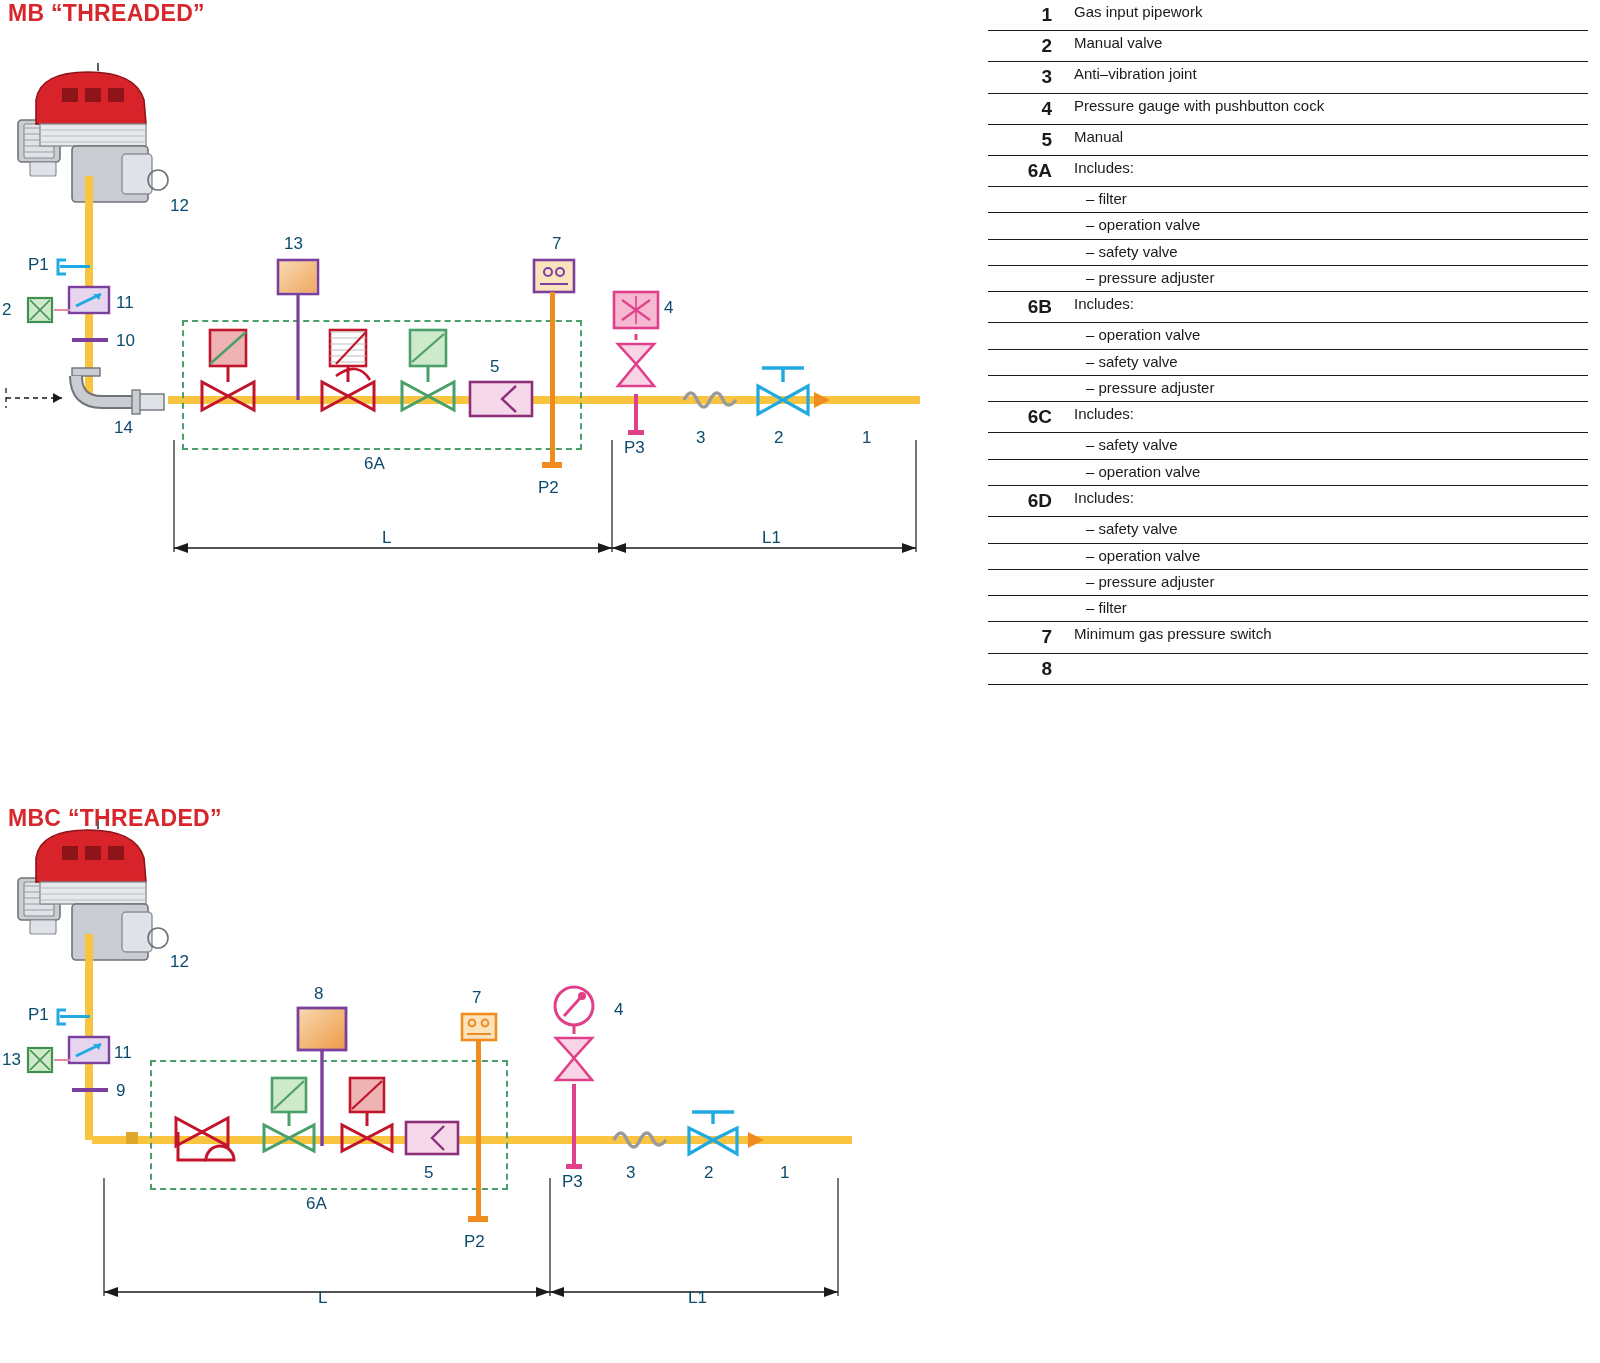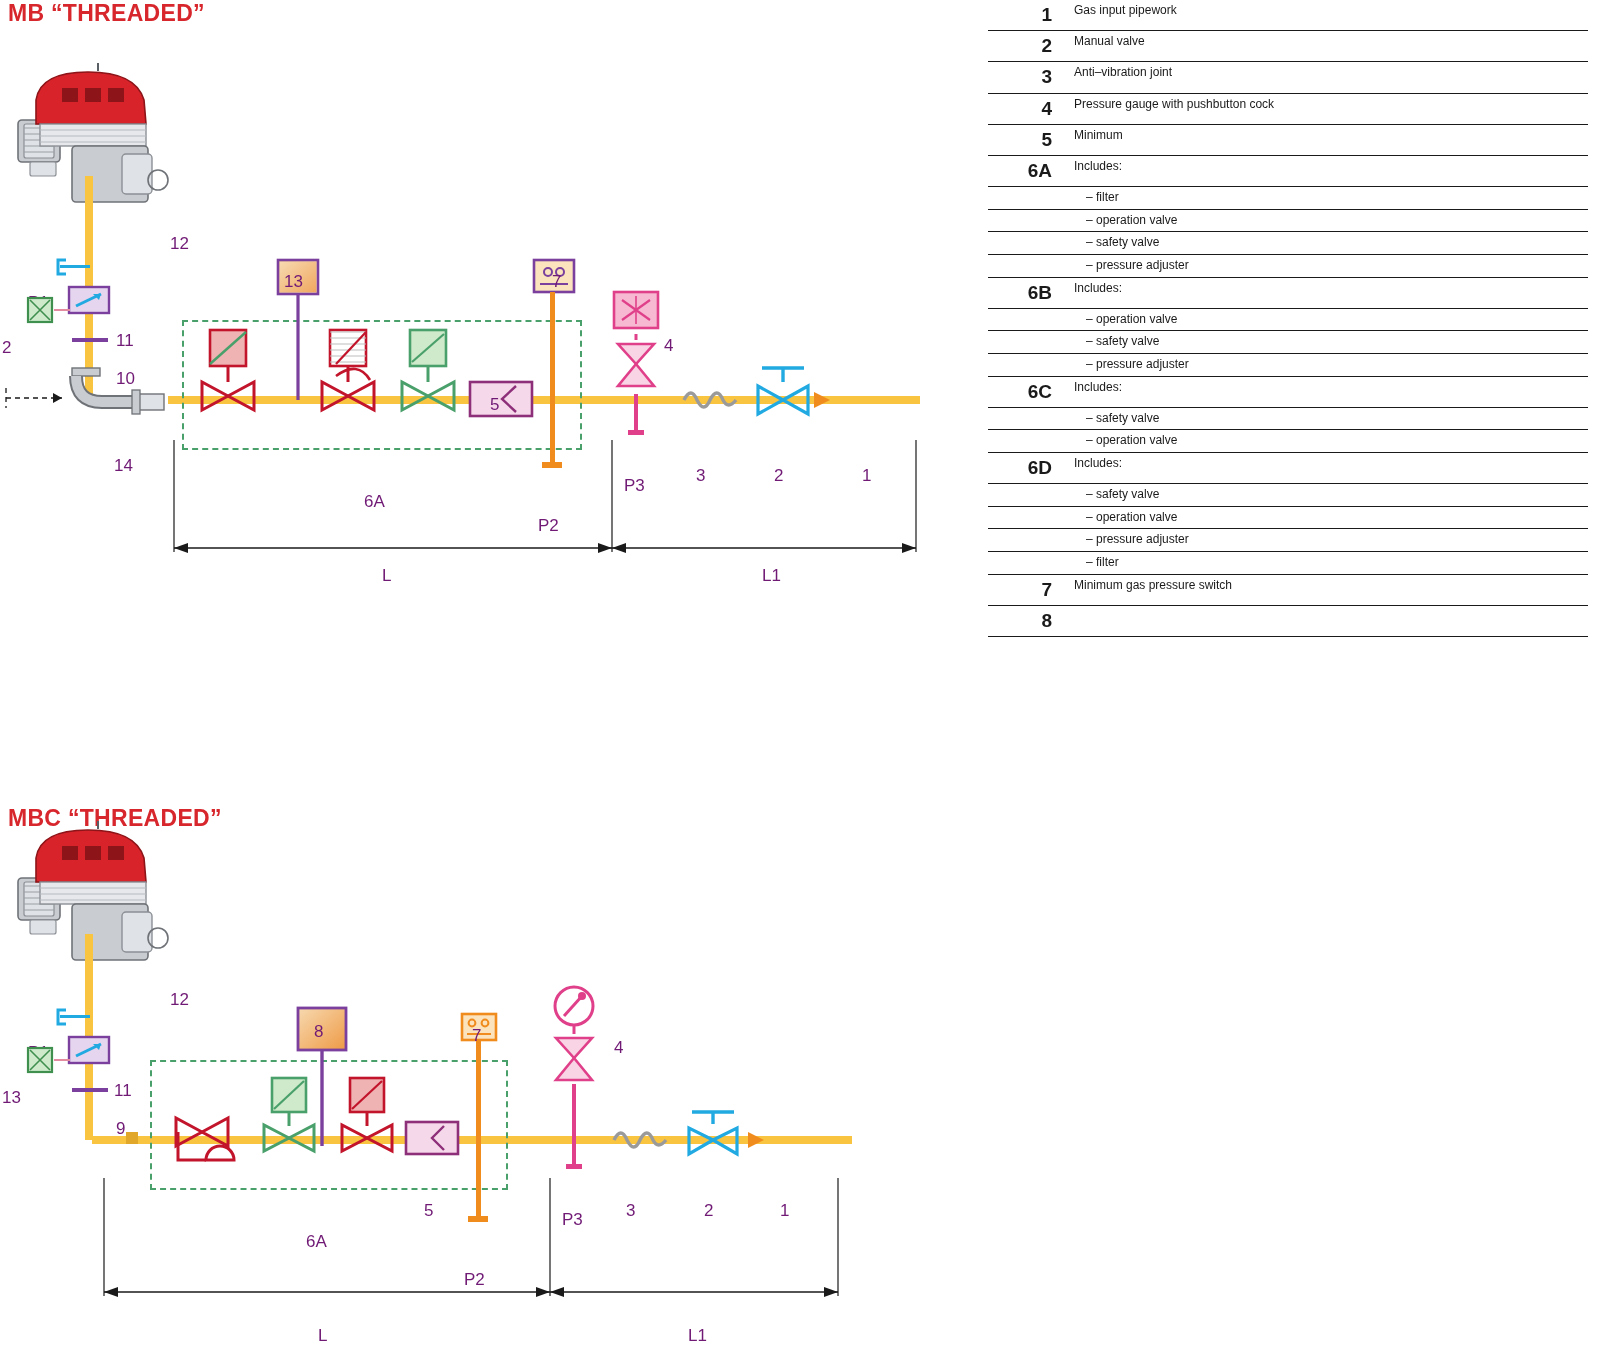--- a/index.html
+++ b/index.html
@@ -18,33 +18,33 @@
   }
   .legend-row{
     display:flex;align-items:flex-start;border-bottom:1.6px solid #1a1a1a;
     padding:3px 0 4px 0;
   }
   .legend-num{
     width:64px;text-align:right;font-size:19px;font-weight:bold;flex:0 0 64px;
     padding-right:10px;line-height:1.22;
   }
   .legend-txt{
-    font-size:12px;line-height:1.22;padding-left:12px;
+    font-size:15px;line-height:1.22;padding-left:12px;
   }
   .legend-sub .legend-txt{padding-left:24px;}
 
   
   .pipe{position:absolute;background:#f9c440;}
   .pipe-v{position:absolute;background:#f9c440;}
   .wire-violet{position:absolute;background:#7b3f9d;}
   .wire-orange{position:absolute;background:#f08b1d;}
   .wire-pink{position:absolute;background:#e0408a;}
   .wire-cyan{position:absolute;background:#21a9e1;}
 
-  .lbl{position:absolute;font-size:17px;color:#701a75;white-space:nowrap;margin-top:38px;}
+  .lbl{position:absolute;font-size:17px;color:#0c4a6e;white-space:nowrap;}
 
   .dashbox{position:absolute;border:2.5px dashed #4aa06a;box-sizing:border-box;}
 
   svg{overflow:visible;}
 </style>
 </head>
 <body>
 
 <div class="canvas">
 
@@ -381,21 +381,21 @@
       <div class="legend-row">
         <div class="legend-num">3</div>
         <div class="legend-txt">Anti–vibration joint</div>
       </div>
       <div class="legend-row">
         <div class="legend-num">4</div>
         <div class="legend-txt">Pressure gauge with pushbutton cock</div>
       </div>
       <div class="legend-row">
         <div class="legend-num">5</div>
-        <div class="legend-txt">Minimum</div>
+        <div class="legend-txt">Manual</div>
       </div>
       <div class="legend-row">
         <div class="legend-num">6A</div>
         <div class="legend-txt">Includes:</div>
       </div>
       <div class="legend-row legend-sub">
         <div class="legend-num"></div>
         <div class="legend-txt">– filter</div>
       </div>
       <div class="legend-row legend-sub">

